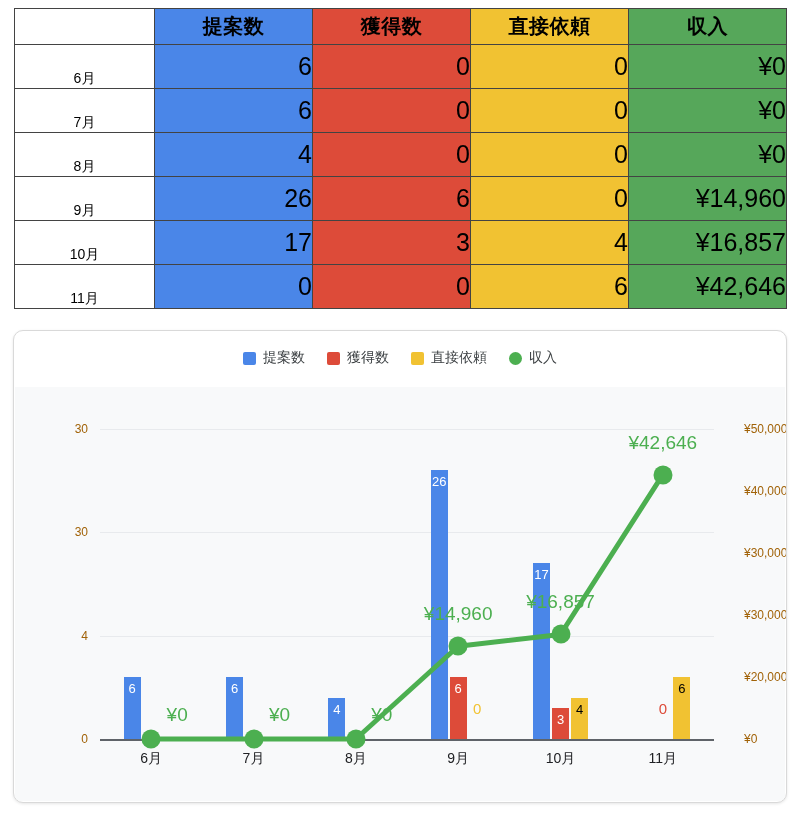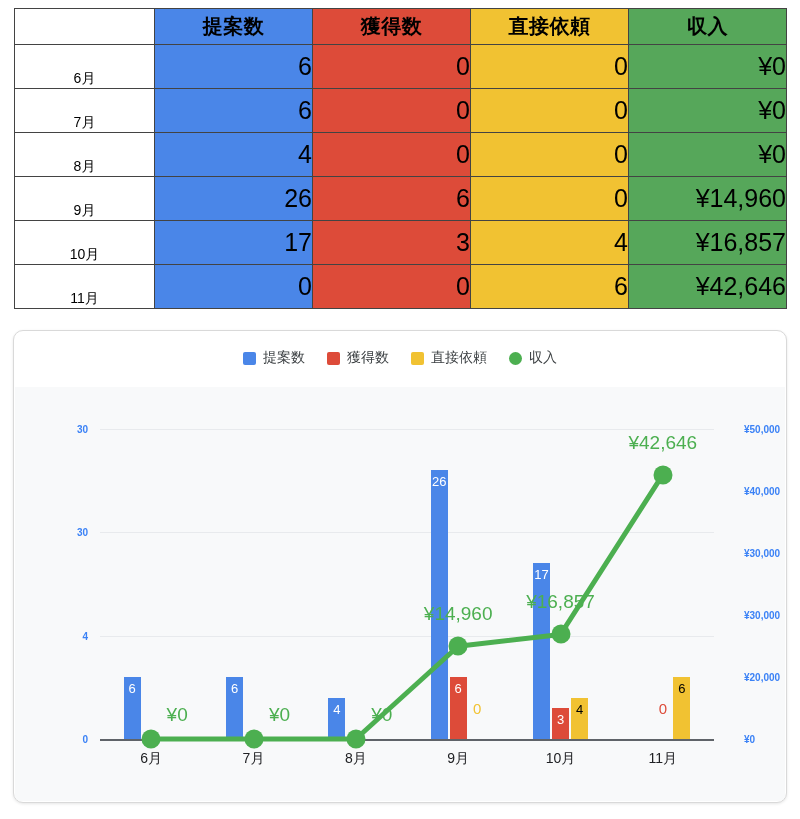--- a/index.html
+++ b/index.html
@@ -81,22 +81,22 @@
   .plot-bg{
     position:absolute;left:1px;top:56px;right:1px;bottom:1px;
     background:#f8f9fa;
   }
   .plot{
     position:absolute;left:0;top:56px;width:774px;height:417px;
   }
 
   
   .ylab{
-    position:absolute;font-size:10px;color:#3b82f6;
-    text-align:right;width:60px;transform:translateY(-50%);font-weight:bold;
+    position:absolute;font-size:12px;color:#a16207;
+    text-align:right;width:60px;transform:translateY(-50%);
   }
   .ylab-l{left:14px;}
   .ylab-r{left:700px;text-align:left;width:80px;margin-left:30px;}
 
   .gridline{
     position:absolute;left:86px;width:614px;height:1px;background:#e8eaed;
   }
   .axisline{
     position:absolute;left:86px;width:614px;height:1.6px;background:#5f6368;
   }

